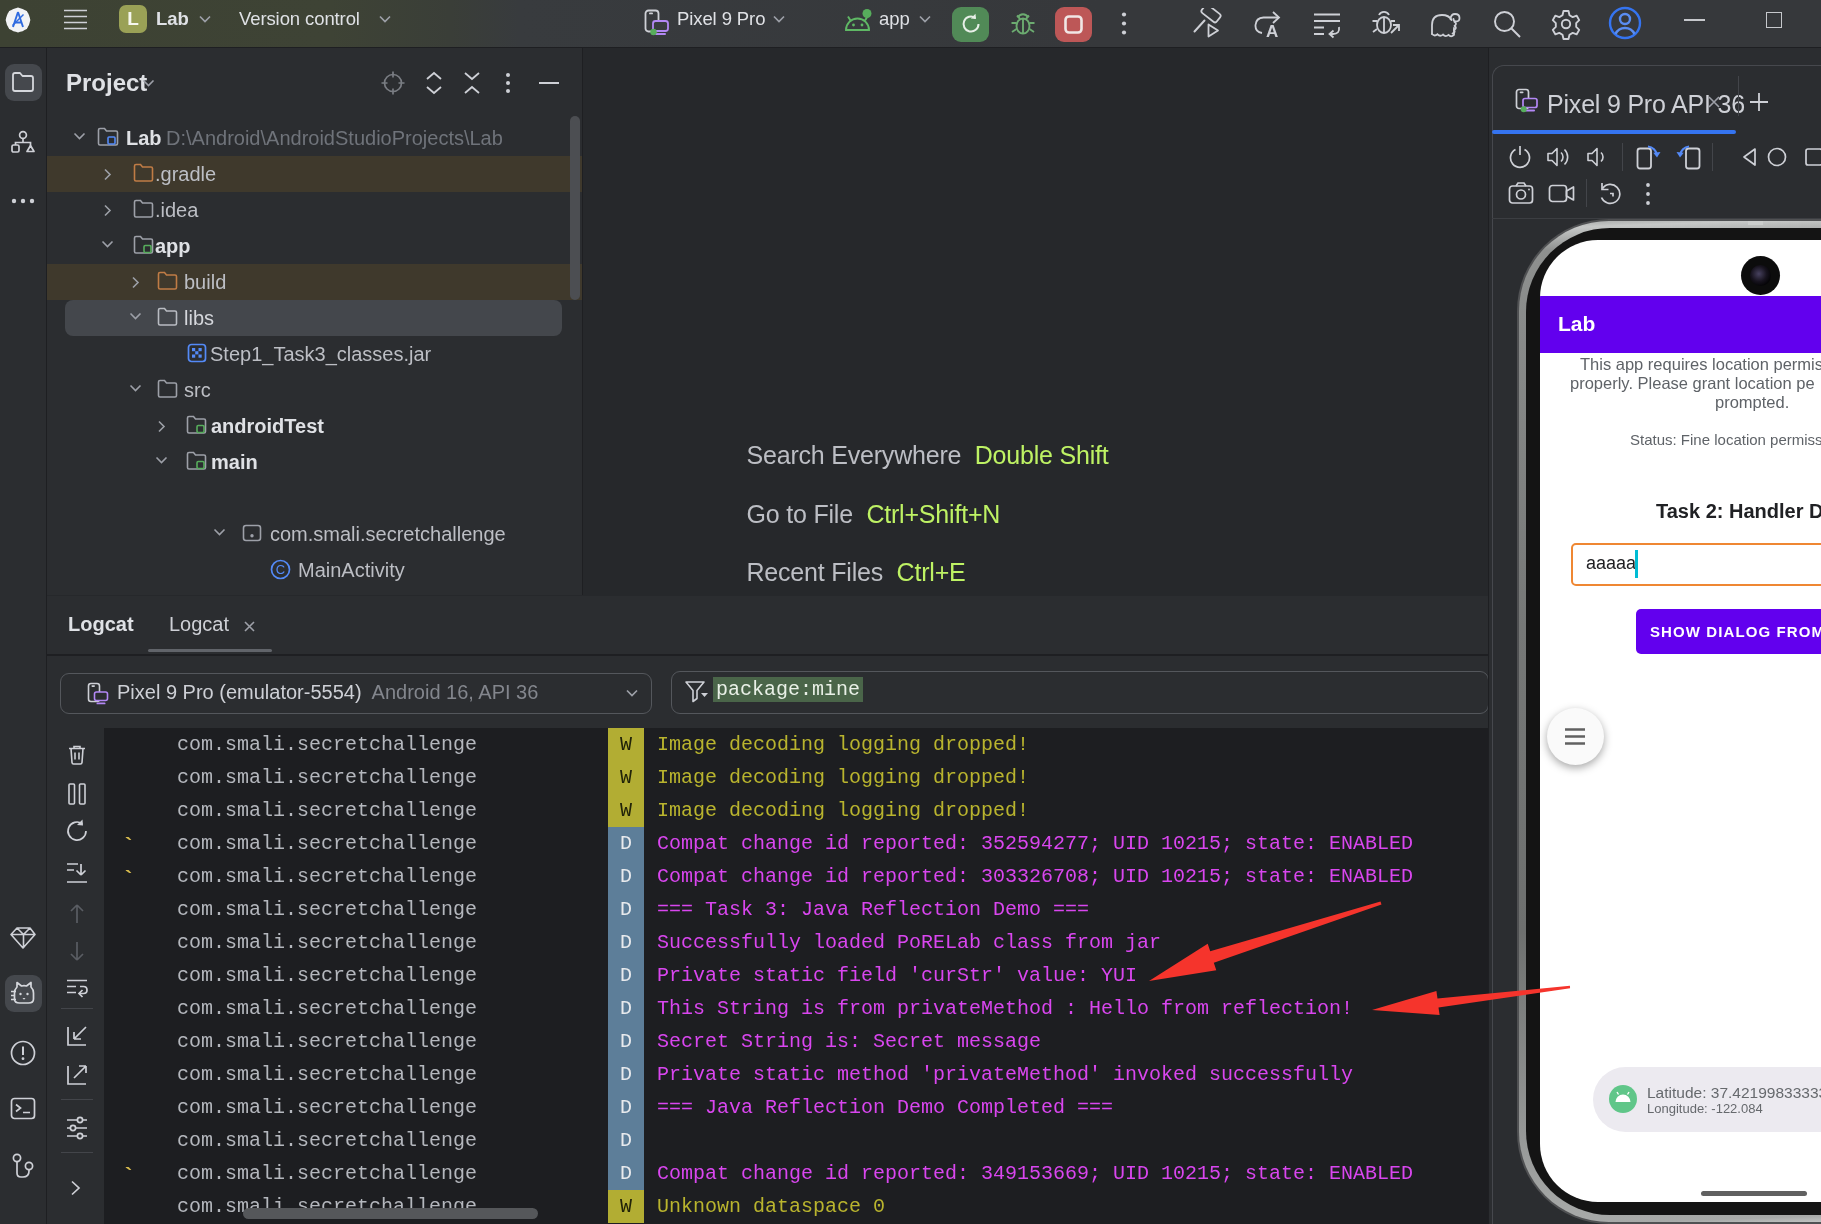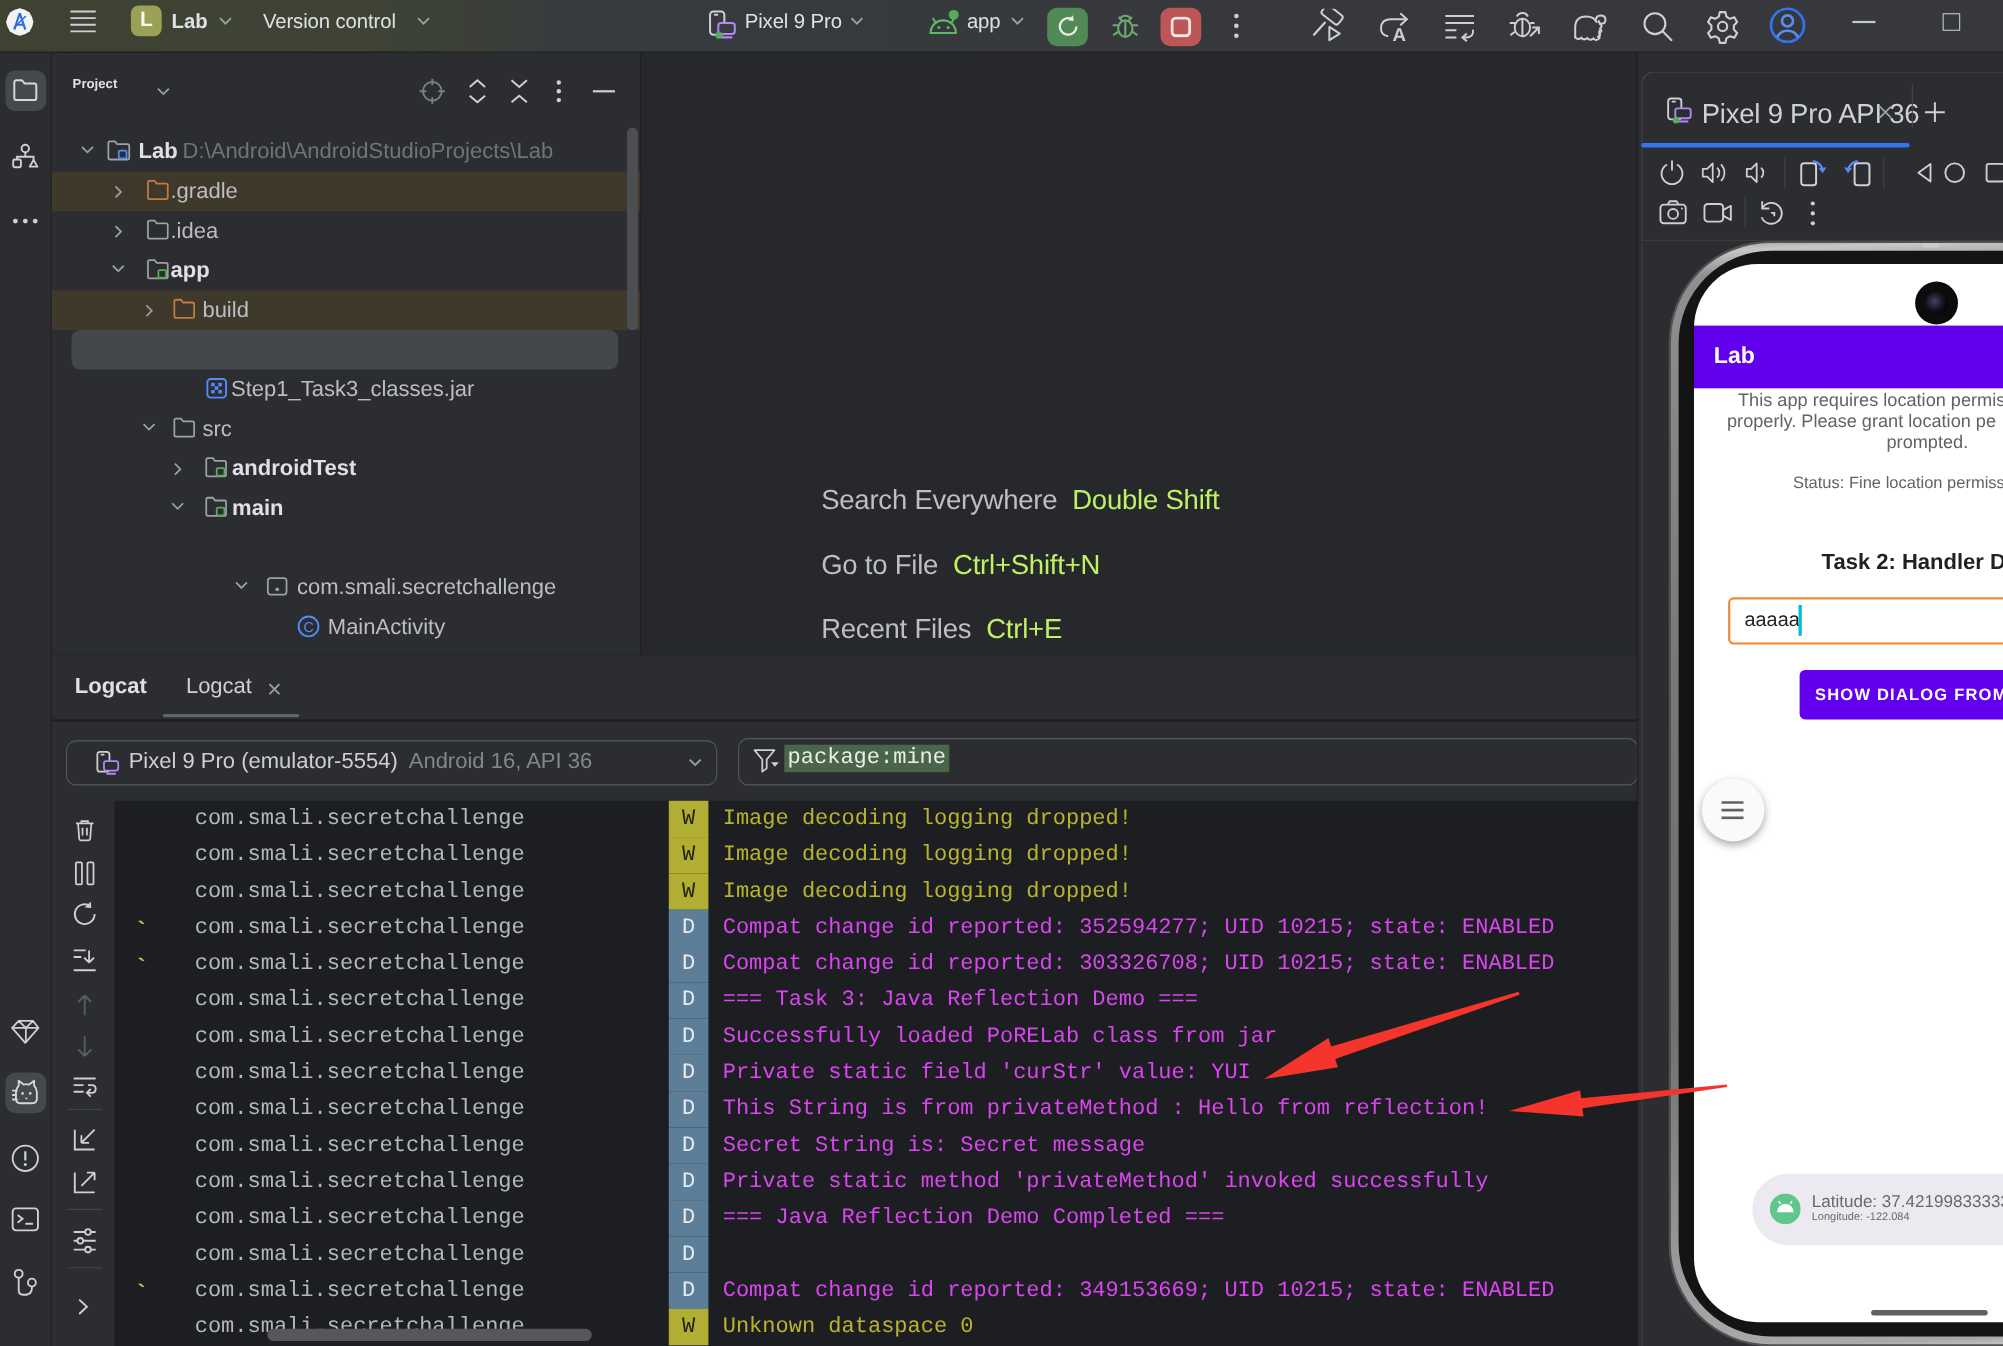--- a/index.html
+++ b/index.html
@@ -208,21 +208,21 @@
       <rect x="1.5" y="1.5" width="23" height="20" rx="3" fill="none" stroke="#ced0d6" stroke-width="1.7"></rect>
       <path d="M6 7.5 l4.5 3.5 -4.5 3.5 M13 15.5 h7" fill="none" stroke="#ced0d6" stroke-width="1.7"></path>
     </svg>
     <svg class="abs" style="left:11px;top:1105px" width="24" height="26" viewBox="0 0 24 26">
       <circle cx="6" cy="5" r="3.6" fill="none" stroke="#ced0d6" stroke-width="1.7"></circle>
       <circle cx="18" cy="13" r="3.6" fill="none" stroke="#ced0d6" stroke-width="1.7"></circle>
       <path d="M6 8.6 V20 q0 4 4 4 h4 M18 16.6 V18 q0 6 -6 6" fill="none" stroke="#ced0d6" stroke-width="1.7"></path>
     </svg>
   </div>
   <div id="project" class="abs">
-    <span class="abs" style="left:19px;top:21px;font-size:12px;font-weight:bold;color:#dfe1e5">Project</span>
+    <span class="abs" style="left:19px;top:21px;font-size:24px;font-weight:bold;color:#dfe1e5">Project</span>
     <svg class="abs" style="left:95px;top:31px" width="13" height="9" viewBox="0 0 13 9">
         <path d="M1.5 1.5l5 5 5-5" stroke="#9da0a8" stroke-width="1.6" fill="none"></path>
       </svg>
     <svg class="abs" style="left:334px;top:23px" width="24" height="24" viewBox="0 0 24 24">
       <circle cx="12" cy="12" r="8.5" fill="none" stroke="#7a7d83" stroke-width="1.7"></circle>
       <path d="M12 0.5 v6 M12 17.5 v6 M0.5 12 h6 M17.5 12 h6" stroke="#7a7d83" stroke-width="1.7"></path>
     </svg>
     <svg class="abs" style="left:377px;top:23px" width="20" height="24" viewBox="0 0 20 24">
       <path d="M3 8 l7-6 7 6 M3 16 l7 6 7-6" stroke="#ced0d6" stroke-width="1.8" fill="none"></path>
     </svg>
@@ -278,20 +278,29 @@
     <div class="trow" style="top:216px;background:#3f392c">
       <svg class="chv" style="left:84px" width="9" height="13" viewBox="0 0 9 13">
           <path d="M2 1.5l5 5-5 5" stroke="#9da0a8" stroke-width="1.6" fill="none"></path>
         </svg>
       <svg class="ic" style="left:110px" width="21" height="20" viewBox="0 0 21 20">
         <path d="M1.5 3 q0-1.5 1.5-1.5 h4.5 l2 2.5 H18 q1.5 0 1.5 1.5 v11 q0 1.5 -1.5 1.5 H3 q-1.5 0 -1.5-1.5 z" fill="none" stroke="#c07c45" stroke-width="1.6"></path>
       </svg>
       <span class="tname" style="left:137px">build</span>
     </div>
     <div class="abs" style="left:18px;top:252px;width:497px;height:36px;background:#44474c;border-radius:8px"></div>
+    <div class="trow" style="top:252px">
+      <svg class="chv" style="left:82px" width="13" height="9" viewBox="0 0 13 9">
+          <path d="M1.5 1.5l5 5 5-5" stroke="#9da0a8" stroke-width="1.6" fill="none"></path>
+        </svg>
+      <svg class="ic" style="left:110px" width="21" height="20" viewBox="0 0 21 20">
+        <path d="M1.5 3 q0-1.5 1.5-1.5 h4.5 l2 2.5 H18 q1.5 0 1.5 1.5 v11 q0 1.5 -1.5 1.5 H3 q-1.5 0 -1.5-1.5 z" fill="none" stroke="#b9bcc2" stroke-width="1.6"></path>
+      </svg>
+      <span class="tname" style="left:137px;color:#d5d7dc">libs</span>
+    </div>
     <div class="trow" style="top:288px">
       <svg class="ic" style="left:140px" width="20" height="20" viewBox="0 0 20 20">
         <rect x="1.5" y="1.5" width="17" height="17" rx="3" fill="none" stroke="#548af7" stroke-width="1.7"></rect>
         <rect x="5" y="5" width="3.2" height="3.2" fill="#548af7"></rect>
           <rect x="11.5" y="5" width="3.2" height="3.2" fill="#548af7"></rect>
         <rect x="8.2" y="8.2" width="3.2" height="3.2" fill="#548af7"></rect>
           <rect x="5" y="11.5" width="3.2" height="3.2" fill="#548af7"></rect>
         <rect x="11.5" y="11.5" width="3.2" height="3.2" fill="#548af7"></rect>
       </svg>
       <span class="tname" style="left:163px">Step1_Task3_classes.jar</span>
@@ -608,21 +617,21 @@
           <svg class="abs" style="left:24px;top:487.5px" width="22" height="17" viewBox="0 0 22 17">
         <path d="M1 1.5 h20 M1 8.5 h20 M1 15.5 h20" stroke="#616161" stroke-width="2.4"></path>
       </svg>
           <div class="abs" style="left:53px;top:827px;width:340px;height:65px;border-radius:33px;background:#eceaf0"></div>
           <svg class="abs" style="left:69px;top:845px" width="28" height="28" viewBox="0 0 28 28">
             <circle cx="14" cy="14" r="14" fill="#60c689"></circle>
             <path d="M6.5 17 a7.5 7.5 0 0 1 15 0 z" fill="#fff"></path>
             <path d="M9.5 9.5 l-1.5-2.5 M18.5 9.5 l1.5-2.5" stroke="#fff" stroke-width="1.4"></path>
           </svg>
           <span class="abs" style="left:107px;top:844px;font-size:15.5px;color:#66696d;white-space:nowrap">Latitude: 37.4219983333333</span>
-          <span class="abs" style="left:107px;top:861px;font-size:10px;color:#66696d;white-space:nowrap">Longitude: -122.084</span>
+          <span class="abs" style="left:107px;top:861px;font-size:13px;color:#66696d;white-space:nowrap">Longitude: -122.084</span>
           <div class="abs" style="left:161px;top:951px;width:106px;height:4.5px;border-radius:3px;background:#616161"></div>
         </div>
         </div>
         </div>
       </div>
     </div>
   </div>
   <div class="abs" style="left:1487.5px;top:48px;width:1.5px;height:1176px;background:#1e1f22;z-index:5"></div>
   <svg id="arrows" class="abs" viewBox="0 0 1821 1224">
     <polygon points="1380.5,901.6 1210.2,951.3 1207.7,943.7 1149,981 1216.3,970.3 1213.8,962.7 1381.5,904.4" fill="#f5342c"></polygon>

